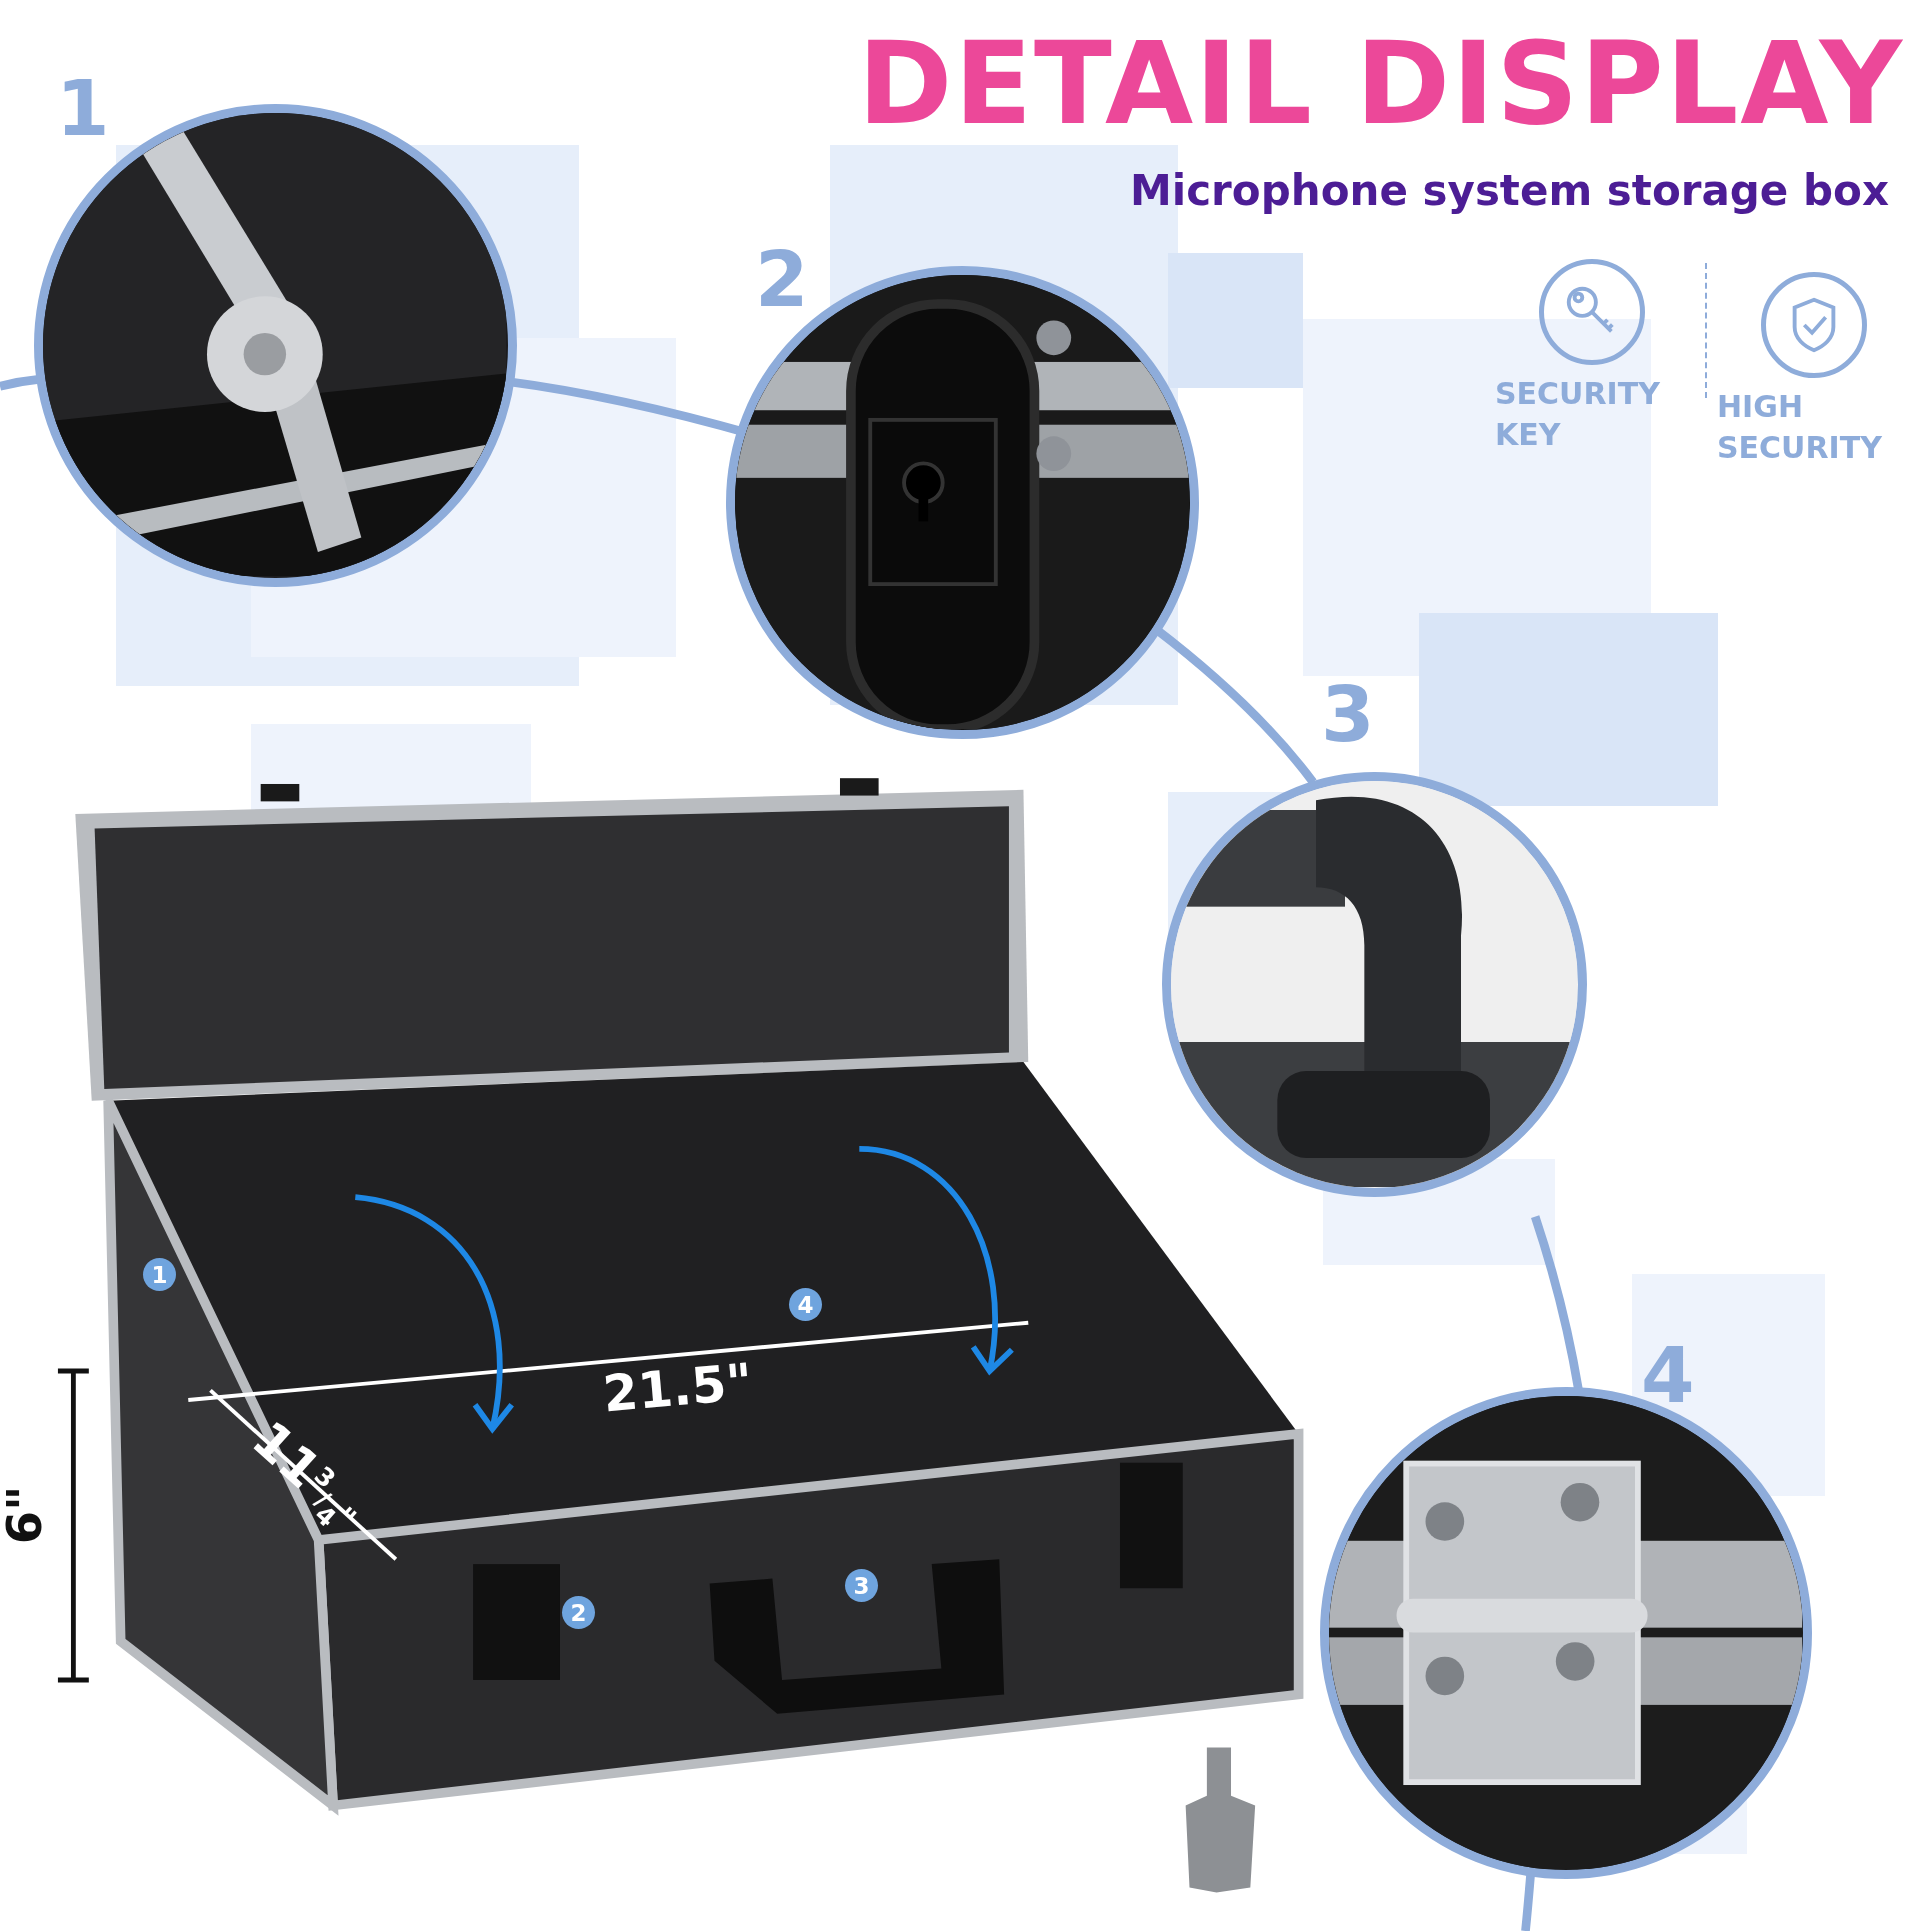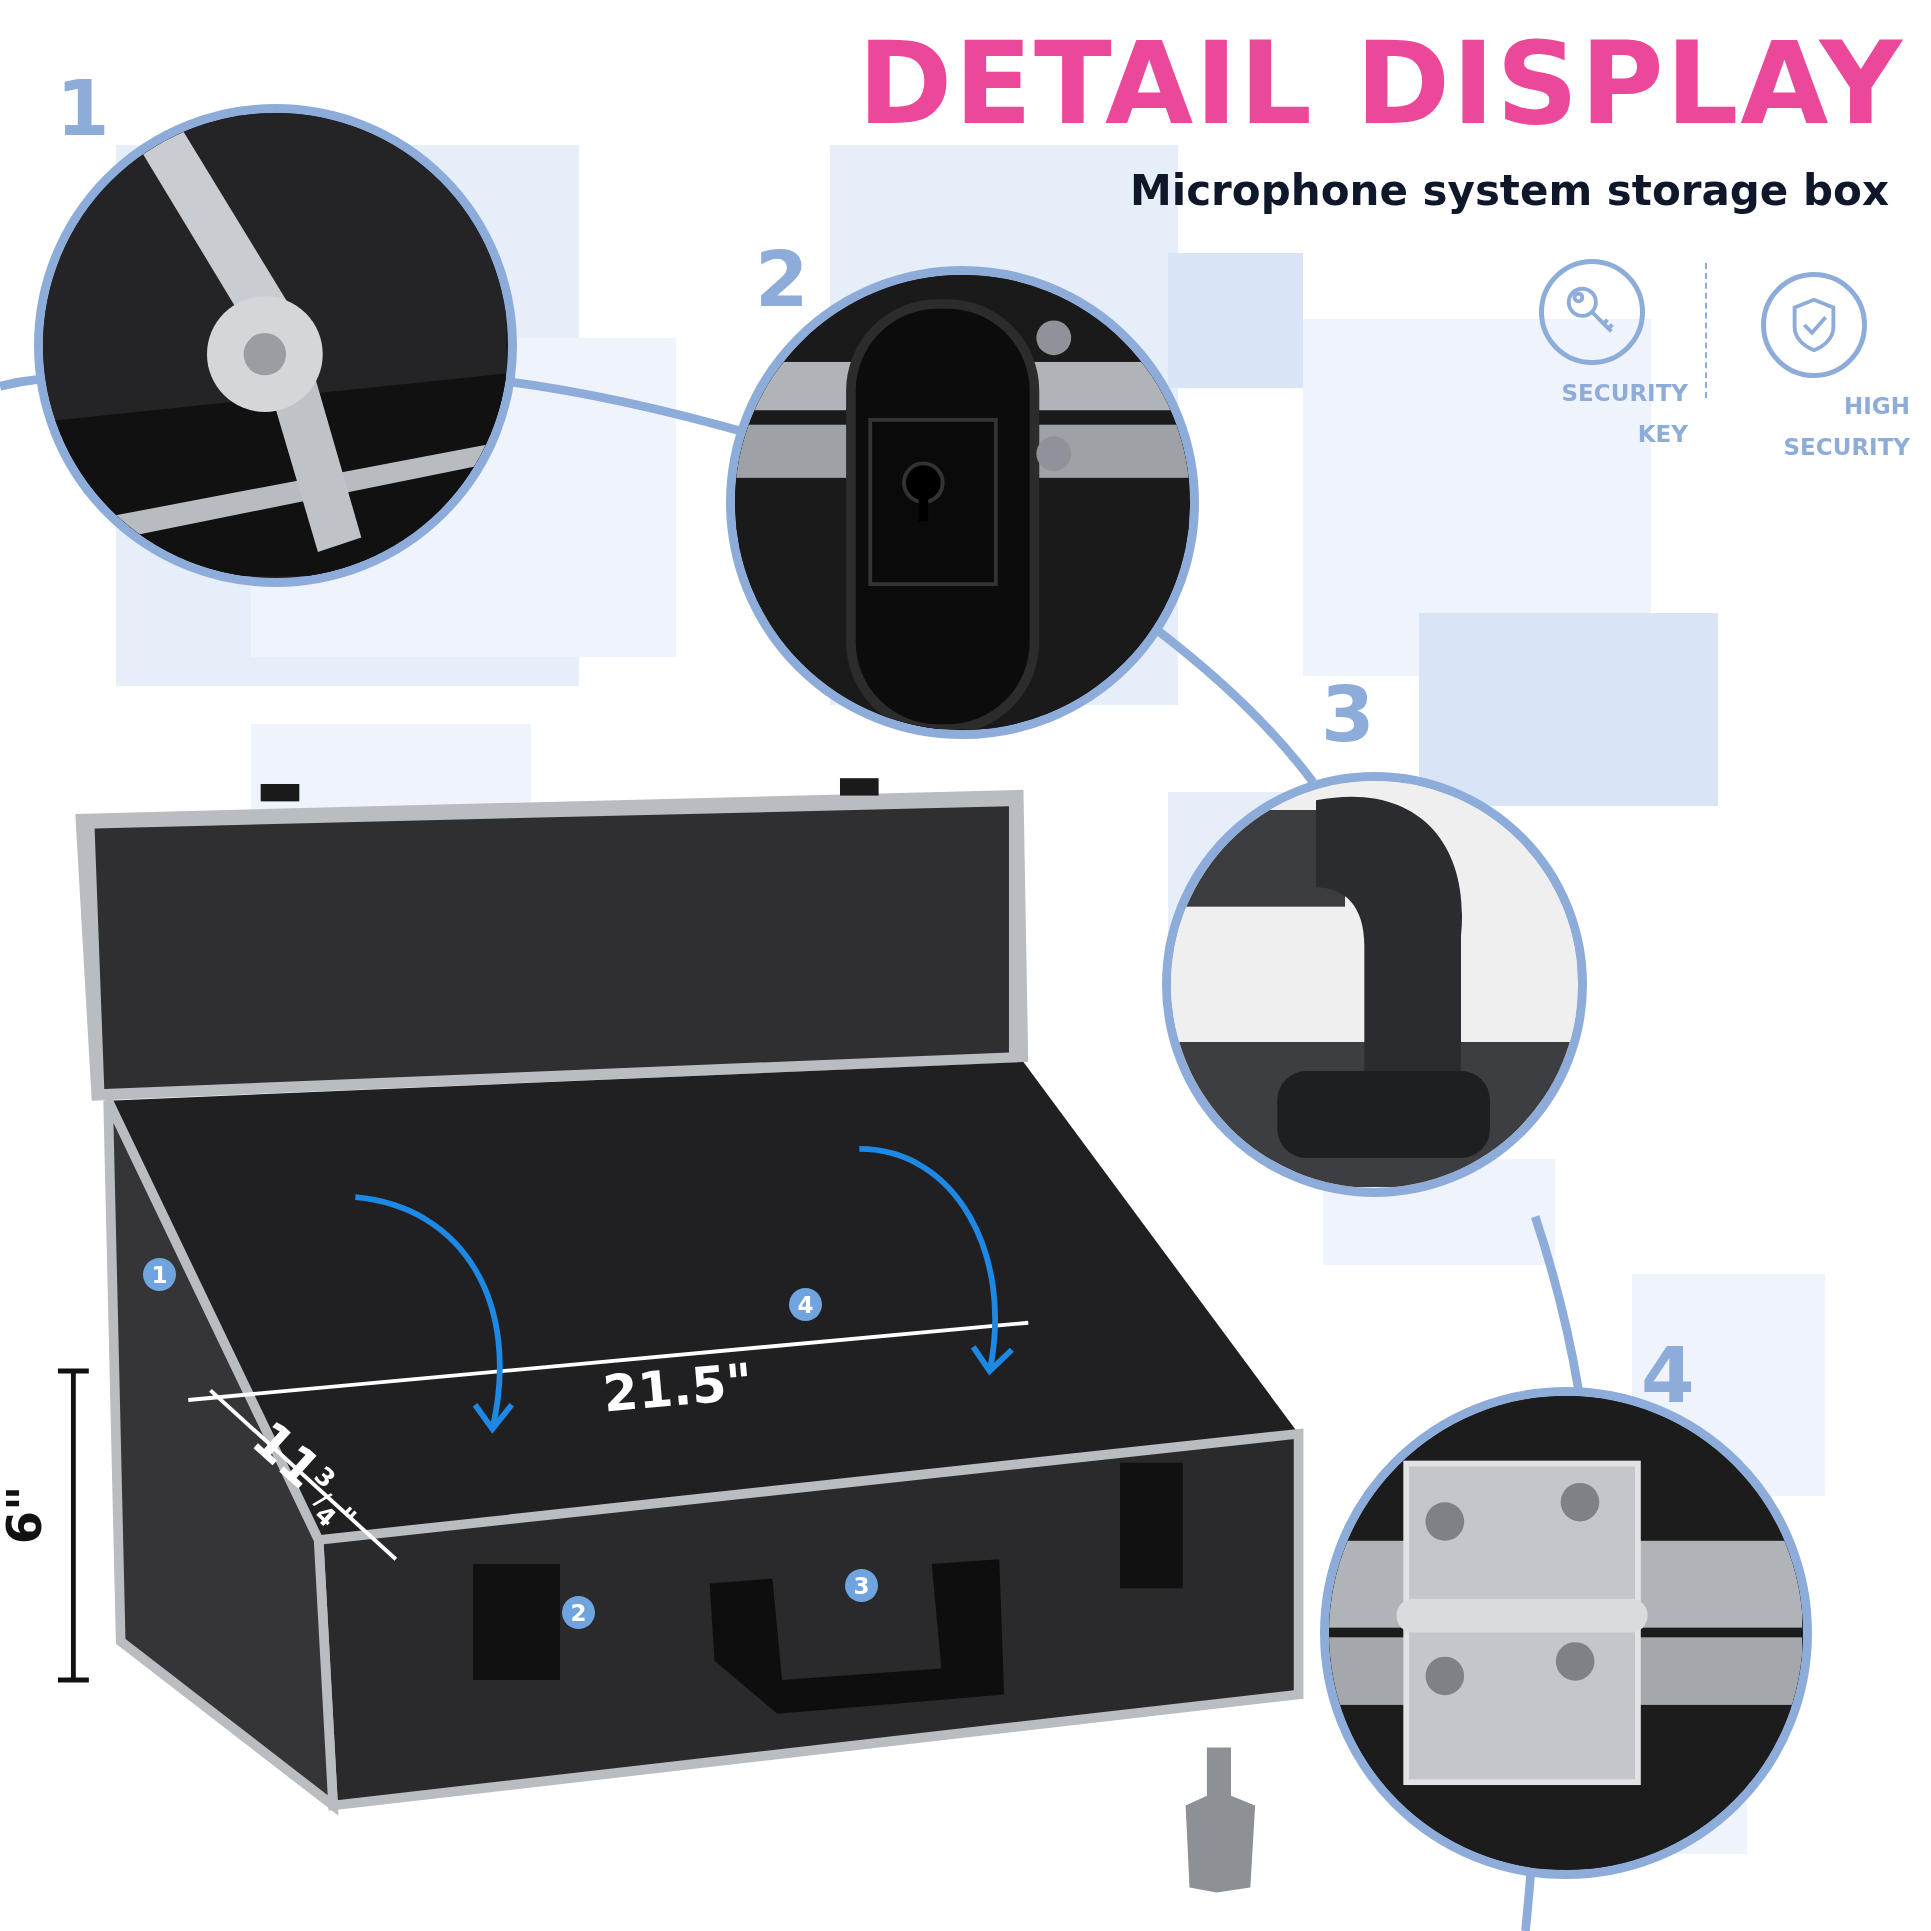--- a/index.html
+++ b/index.html
@@ -1,22 +1,22 @@
 <!DOCTYPE html>
 <html><head>
 <meta charset="utf-8">
 <style>
   html, body { margin:0; padding:0; }
   body { width:1931px; height:1931px; position:relative; overflow:hidden; background:#ffffff; font-family:"Liberation Sans", sans-serif; }
   .bgsq { position:absolute; background:#e6eefa; }
   .bgsq.b { background:#d9e5f7; }
   .bgsq.c { background:#eef3fc; }
   .title { position:absolute; right:27px; top:27px; font-family:"DejaVu Sans", sans-serif; font-weight:bold; font-size:114px; letter-spacing:1.9px; color:#ec4899; line-height:1; }
-  .subtitle { position:absolute; right:42px; top:166px; font-family:"DejaVu Sans", sans-serif; font-weight:bold; font-size:42px; color:#0f172a; }
-  .feat { position:absolute; width:193px; text-align:right; color:#8eacda; font-family:"DejaVu Sans", sans-serif; font-weight:bold; font-size:23px; line-height:41px; }
+  .subtitle { position:absolute; right:42px; top:166px; font-family:"DejaVu Sans", sans-serif; font-weight:bold; font-size:42px; color:#4c1d95; }
+  .feat { position:absolute; width:193px; text-align:left; color:#8eacda; font-family:"DejaVu Sans", sans-serif; font-weight:bold; font-size:30px; line-height:41px; }
   .feat .ic { width:106px; height:106px; margin:0 auto 7.7px; border:5.8px solid #8eacda; border-radius:50%; box-sizing:border-box; display:flex; align-items:center; justify-content:center; }
   .vdiv { position:absolute; left:1705px; top:263px; height:135px; border-left:2.9px dashed #8eacda; }
   .num { position:absolute; font-family:"DejaVu Sans", sans-serif; font-weight:bold; font-size:77px; color:#8eacda; line-height:1; }
   .circle { position:absolute; border-radius:50%; border:9.7px solid #8eacda; box-sizing:border-box; overflow:hidden; }
   .pin { position:absolute; width:33px; height:33px; border-radius:50%; background:#6fa4de; color:#fff; font-weight:bold; font-size:23px; display:flex; align-items:center; justify-content:center; font-family:"DejaVu Sans", sans-serif; }
   .dim { position:absolute; color:#fff; font-family:"DejaVu Sans", sans-serif; font-weight:bold; }
   svg { display:block; }
 </style>
 </head>
 <body>

